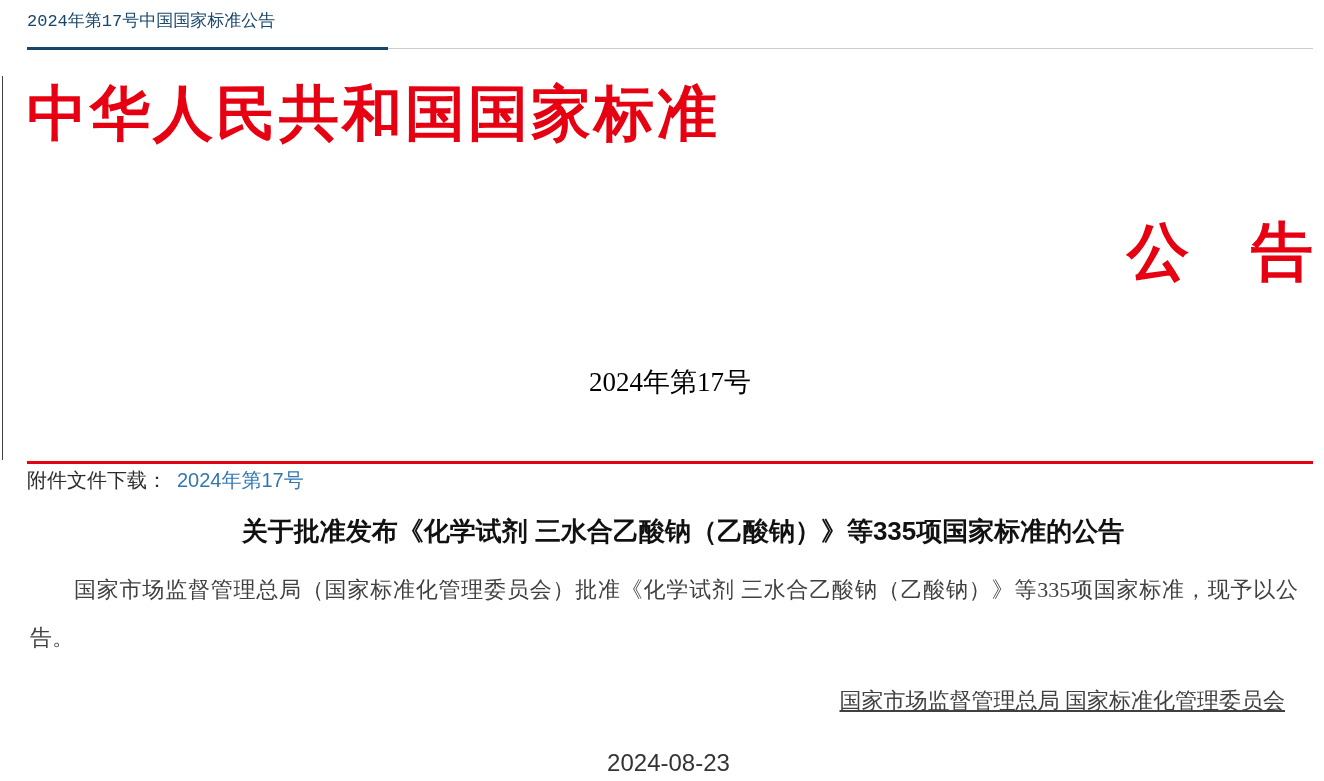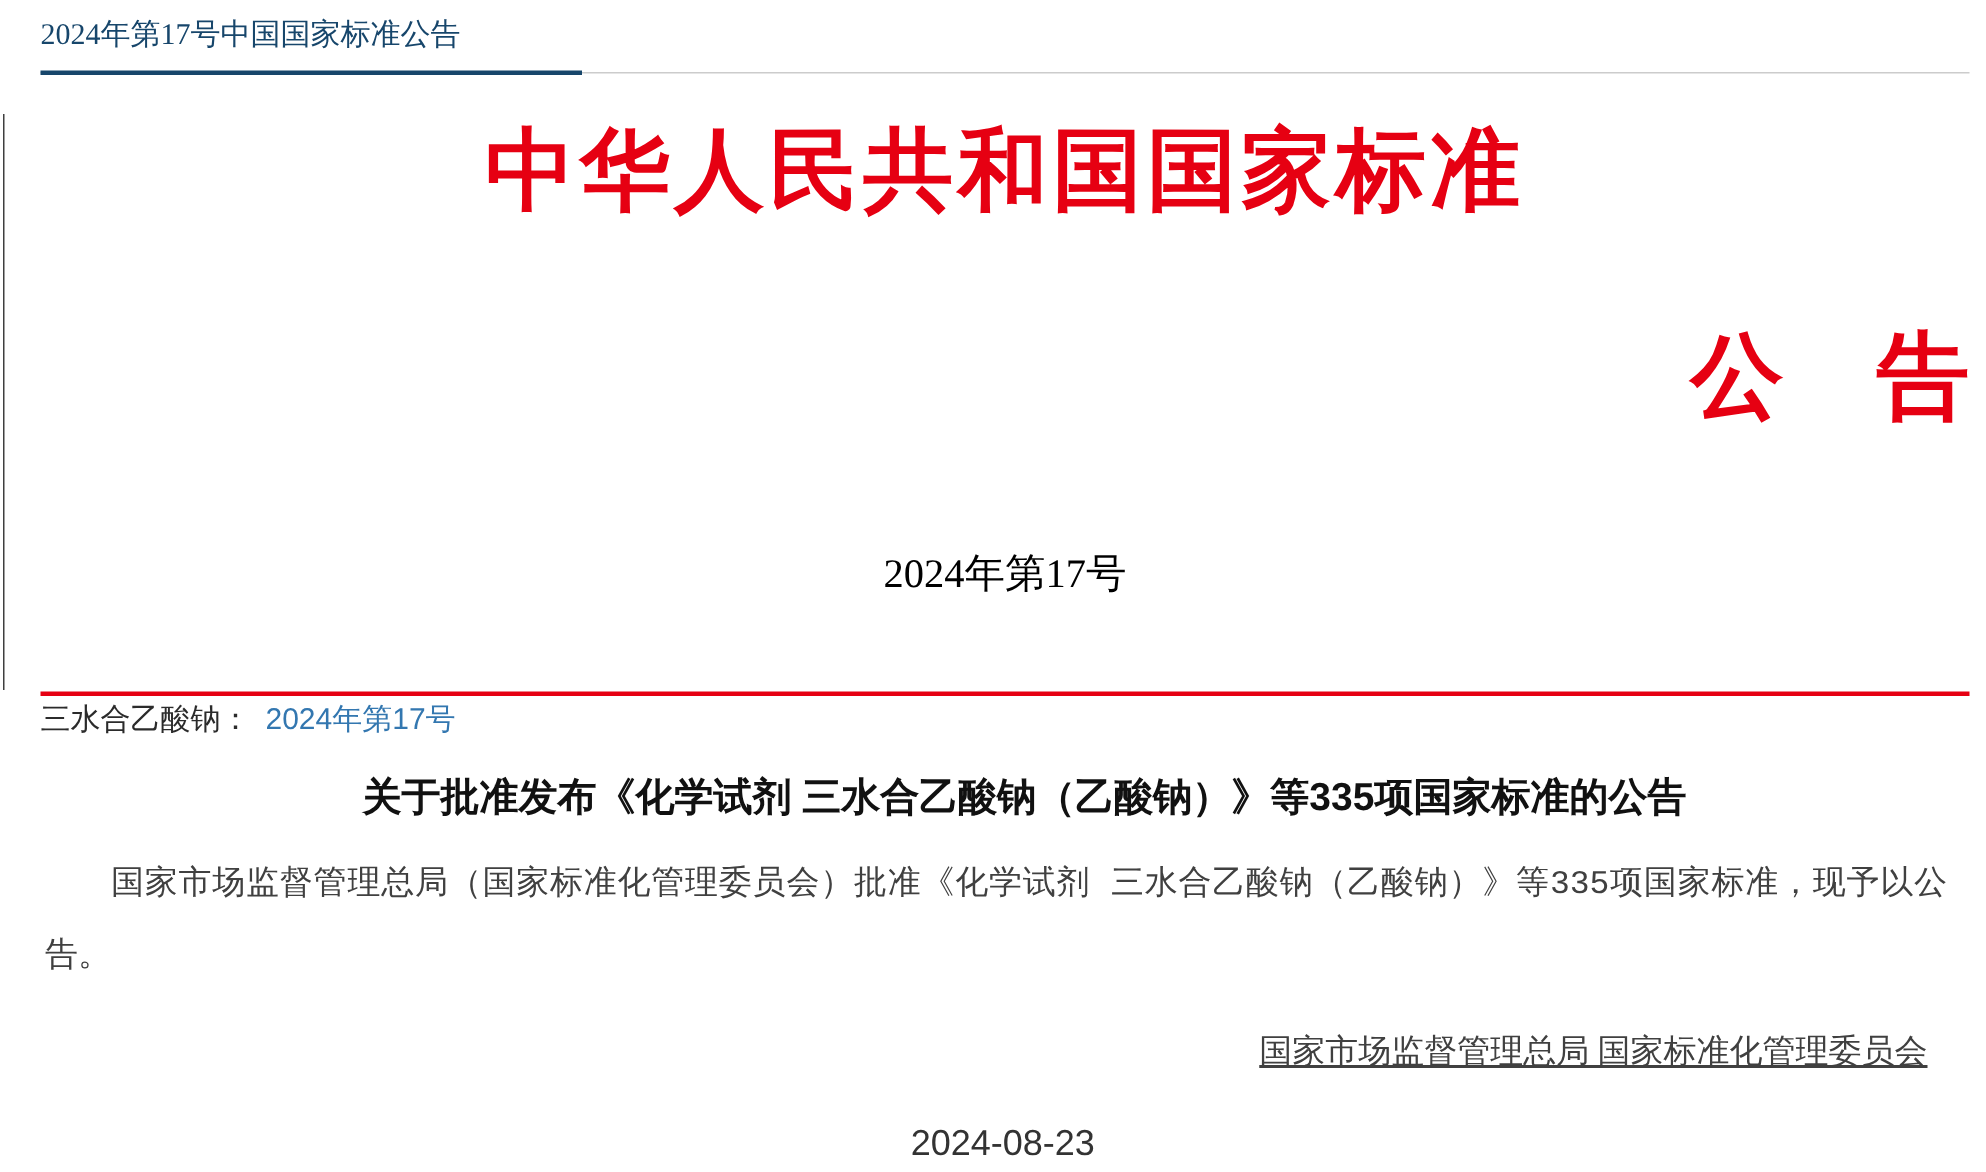--- a/index.html
+++ b/index.html
@@ -14,41 +14,41 @@
   html,body{background:#fff;}
   body{
     font-family:"Liberation Sans","DejaVu Sans",sans-serif;
     width:1324px;height:781px;overflow:hidden;position:relative;
   }
   .page{position:relative;width:1324px;height:781px;background:#fff;}
 
   
   .tab-title{
     position:absolute;left:27px;top:9px;
-    font-size:20px;color:var(--header-navy,#17466b);
-    font-family:Liberation Serif, serif;
+    font-size:17px;color:var(--header-navy,#17466b);
+    font-family:Liberation Mono, monospace;
     cursor:pointer;white-space:nowrap;
   }
   .header-rule{
     position:absolute;left:27px;top:48px;width:1286px;height:1px;
     background:var(--rule-gray,#ccc);
   }
   .tab-underline{
     position:absolute;left:27px;top:47px;width:361px;height:3px;
     background:var(--header-navy,#17466b);z-index:2;
   }
   .left-edge{
     position:absolute;left:2px;top:76px;width:1px;height:384px;
     background:#3f3f3f;
   }
 
   
   .doc-title{
     position:absolute;left:27px;top:78px;width:1286px;
-    text-align:center;font-family:"Liberation Serif","DejaVu Serif",serif;
+    font-family:"Liberation Serif","DejaVu Serif",serif;
     font-weight:bold;font-size:60px;line-height:72px;letter-spacing:3px;
     color:var(--accent-red,#e60012);white-space:nowrap;
   }
   .doc-subtitle{
     position:absolute;left:27px;top:212px;width:1286px;
     text-align:right;font-family:"Liberation Serif","DejaVu Serif",serif;
     font-weight:bold;font-size:62px;line-height:80px;
     color:var(--accent-red,#e60012);
   }
   .issue-number{
@@ -73,21 +73,21 @@
   }
 
   
   .announce-heading{
     position:absolute;left:40px;top:514px;width:1286px;
     text-align:center;font-family:"Liberation Sans","DejaVu Sans",sans-serif;
     font-weight:bold;font-size:26px;line-height:34px;color:#111;
   }
   .announce-body{
     position:absolute;left:30px;top:566px;width:1268px;
-    font-family:Liberation Mono, monospace;
+    font-family:Liberation Serif, serif;
     font-size:22px;line-height:48px;color:var(--text-body,#404040);
     text-indent:2em;text-align:justify;
   }
   .signature{
     position:absolute;left:27px;top:686px;width:1258px;
     text-align:right;font-family:"Liberation Serif","DejaVu Serif",serif;
     font-size:22px;line-height:30px;color:var(--text-body,#404040);text-decoration:underline;
   }
   .pub-date{
     position:absolute;left:27px;top:748px;width:1283px;
@@ -108,21 +108,21 @@
   <main>
     <h1 class="doc-title">中华人民共和国国家标准</h1>
 
     <h2 class="doc-subtitle">公　告</h2>
 
     <div class="issue-number">2024年第17号</div>
 
     <div class="red-rule"></div>
 
     <div class="attachment">
-      <span class="label">三水合乙酸钠：</span><a href="#">2024年第17号</a>
+      <span class="label">附件文件下载：</span><a href="#">2024年第17号</a>
     </div>
 
     <h3 class="announce-heading">关于批准发布《化学试剂 三水合乙酸钠（乙酸钠）》等335项国家标准的公告</h3>
 
     <p class="announce-body">国家市场监督管理总局（国家标准化管理委员会）批准《化学试剂 三水合乙酸钠（乙酸钠）》等335项国家标准，现予以公告。</p>
 
     <div class="signature">国家市场监督管理总局 国家标准化管理委员会</div>
 
     <div class="pub-date">2024-08-23</div>
   </main>

